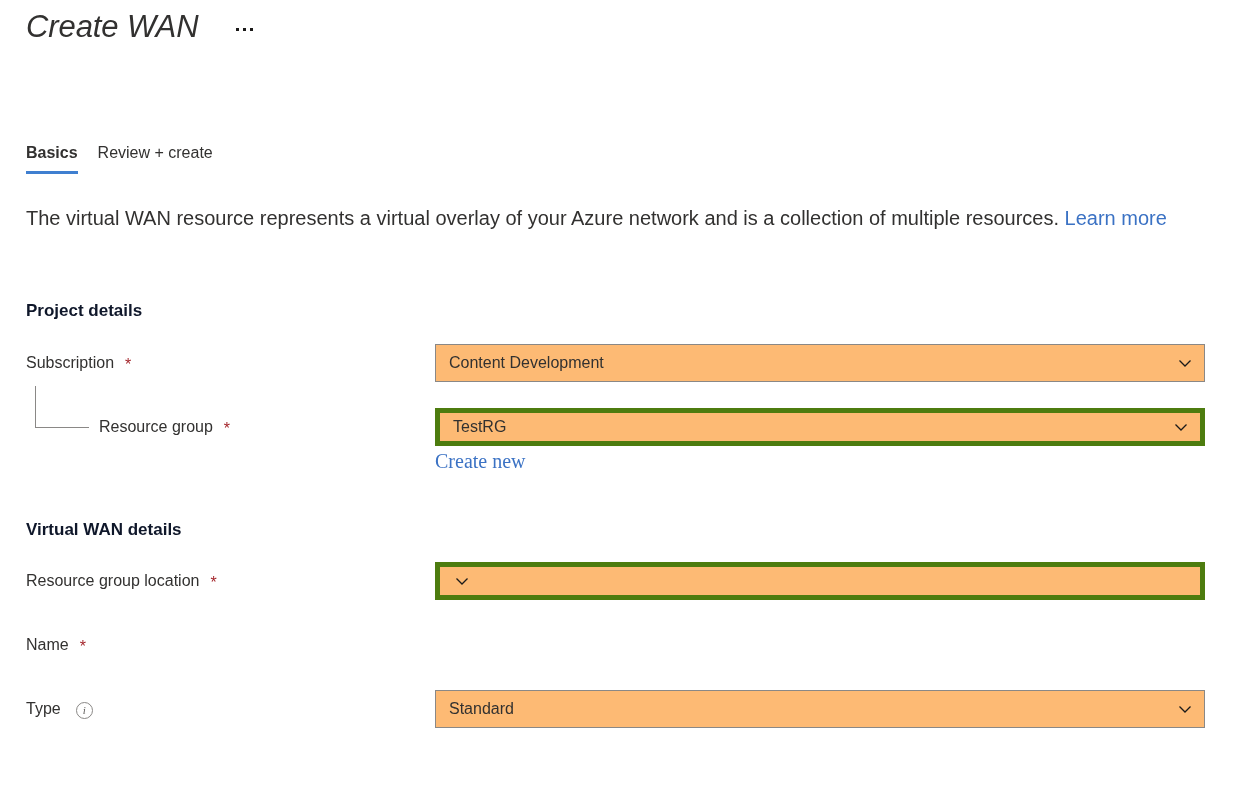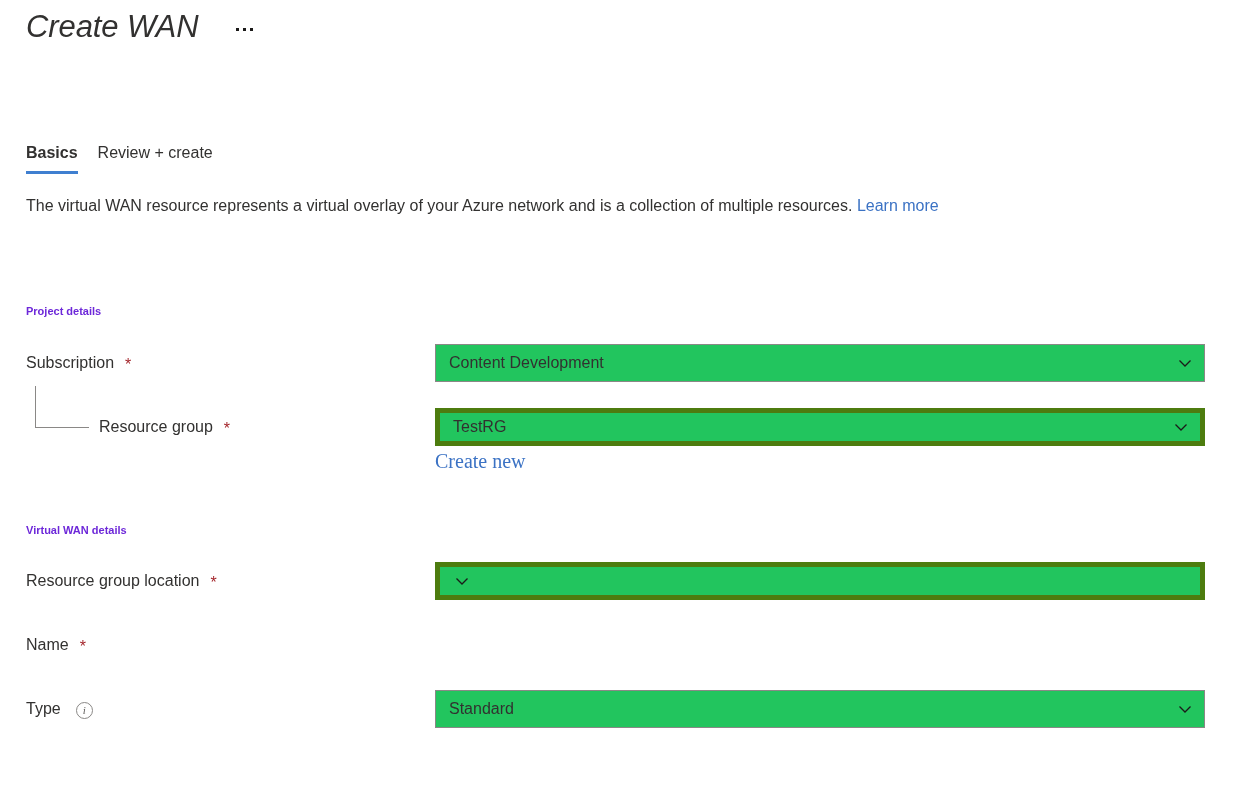--- a/index.html
+++ b/index.html
@@ -80,39 +80,39 @@
     right: 0;
     bottom: 0;
     height: 3px;
     background: #3f7fd0;
   }
 
   
   .description {
     position: absolute;
     left: 26px;
-    top: 192px;
+    top: 204px;
     width: 1180px;
-    font-size: 16px;
+    font-size: 20px;
     line-height: 28px;
     color: #323130;
   }
   .description a {
     color: #3b72c4;
     text-decoration: none;
     cursor: pointer;
   }
 
   
   .section-heading {
     position: absolute;
     left: 26px;
-    font-size: 11px;
+    font-size: 17px;
     font-weight: bold;
-    color: #6d28d9;
+    color: #0f172a;
     line-height: 24px;
     white-space: nowrap;
   }
   #heading-project { top: 299px; }
   #heading-vwan { top: 518px; }
 
   
   .form-row {
     position: absolute;
     left: 0;
@@ -157,21 +157,21 @@
     top: 1px;
   }
 
   
   .control {
     position: absolute;
     left: 435px;
     width: 770px;
     height: 38px;
     border: 1px solid #8a8886;
-    background: #22c55e;
+    background: #fdba74;
     display: flex;
     align-items: center;
     padding: 0 10px 0 13px;
     cursor: pointer;
   }
   .control.focused {
     border: 5px solid #4d7c0f;
   }
   .control .value {
     font-size: 16px;

